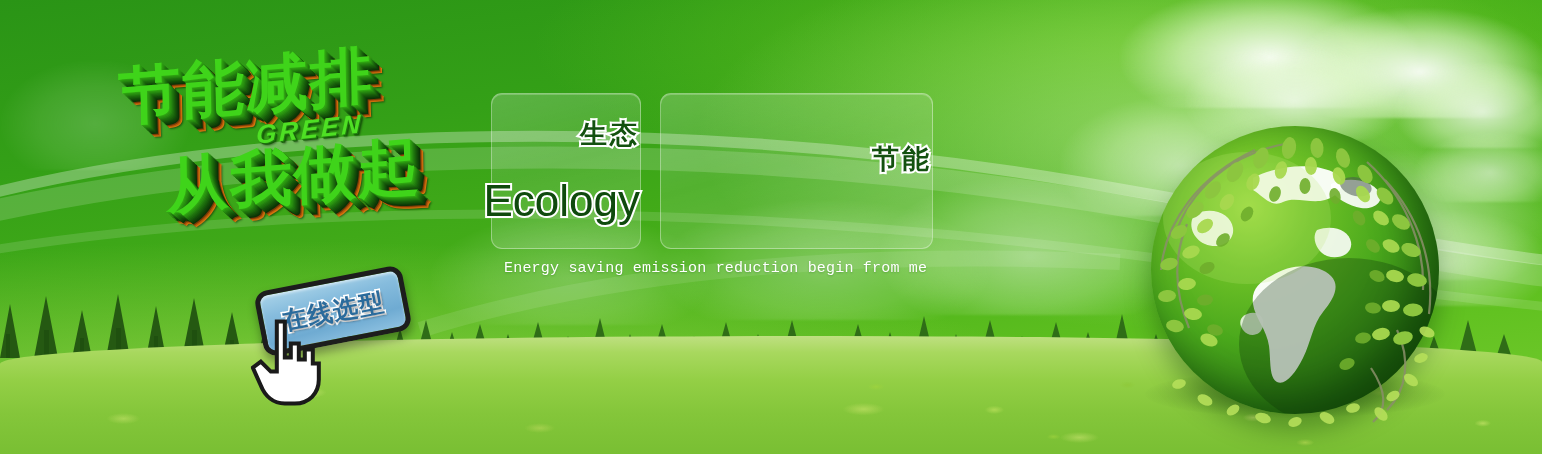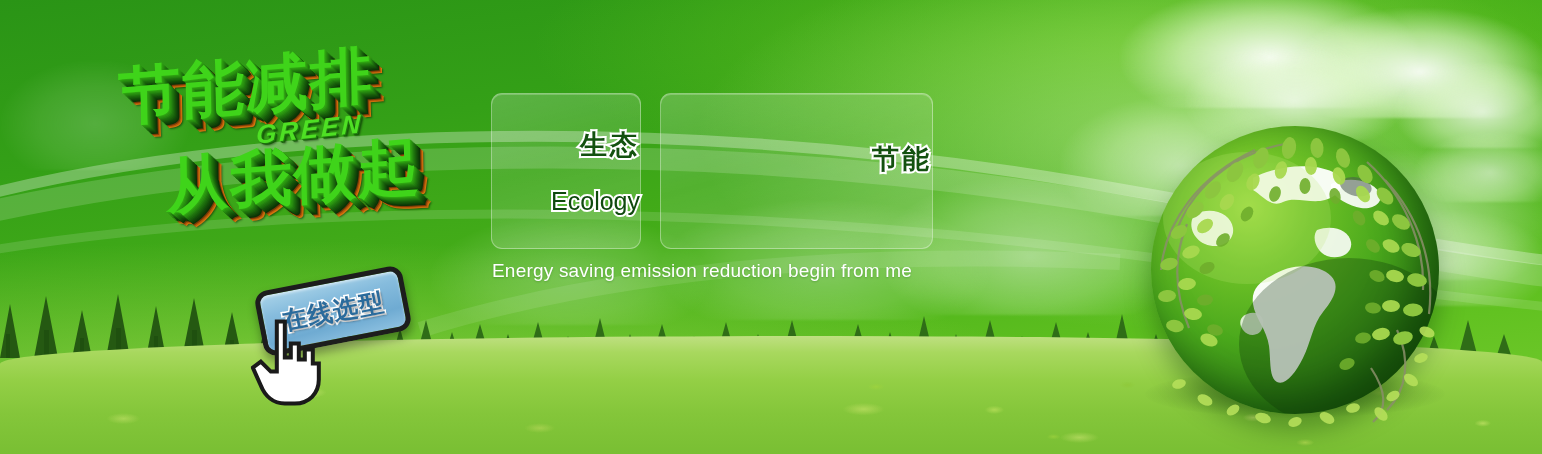--- a/index.html
+++ b/index.html
@@ -163,31 +163,32 @@
   .card-1{width:148px;}
   .card-2{width:246px;padding-left:25px;}
   .card-3{width:202px;}
   .card-cn{
     font-size:27px; font-weight:bold; color:#13510f;
     letter-spacing:3px; margin-bottom:24px;
     -webkit-text-stroke:4px #ffffff;
     paint-order:stroke fill;
   }
   .card-en{
-    font-size:25px; color:#0f4a0d; font-weight:normal;
+    font-size:44px; color:#0f4a0d; font-weight:normal;
     -webkit-text-stroke:4px #ffffff;
     paint-order:stroke fill;
   }
 
   
   .tagline{
-    position:absolute; left:492px; top:260px;
-    font-size:19px; color:#ffffff;
+    position:absolute; left:504px; top:260px;
+    font-size:15px; color:#ffffff;
     letter-spacing:.2px;
     text-shadow:0 1px 2px rgba(0,70,0,.25);
+    font-family:Liberation Mono, monospace;
   }
 
   
   .globe-wrap{
     position:absolute; left:1135px; top:118px;
     width:320px; height:320px;
     pointer-events:none;
   }
   .globe{
     position:absolute; left:16px; top:8px;

